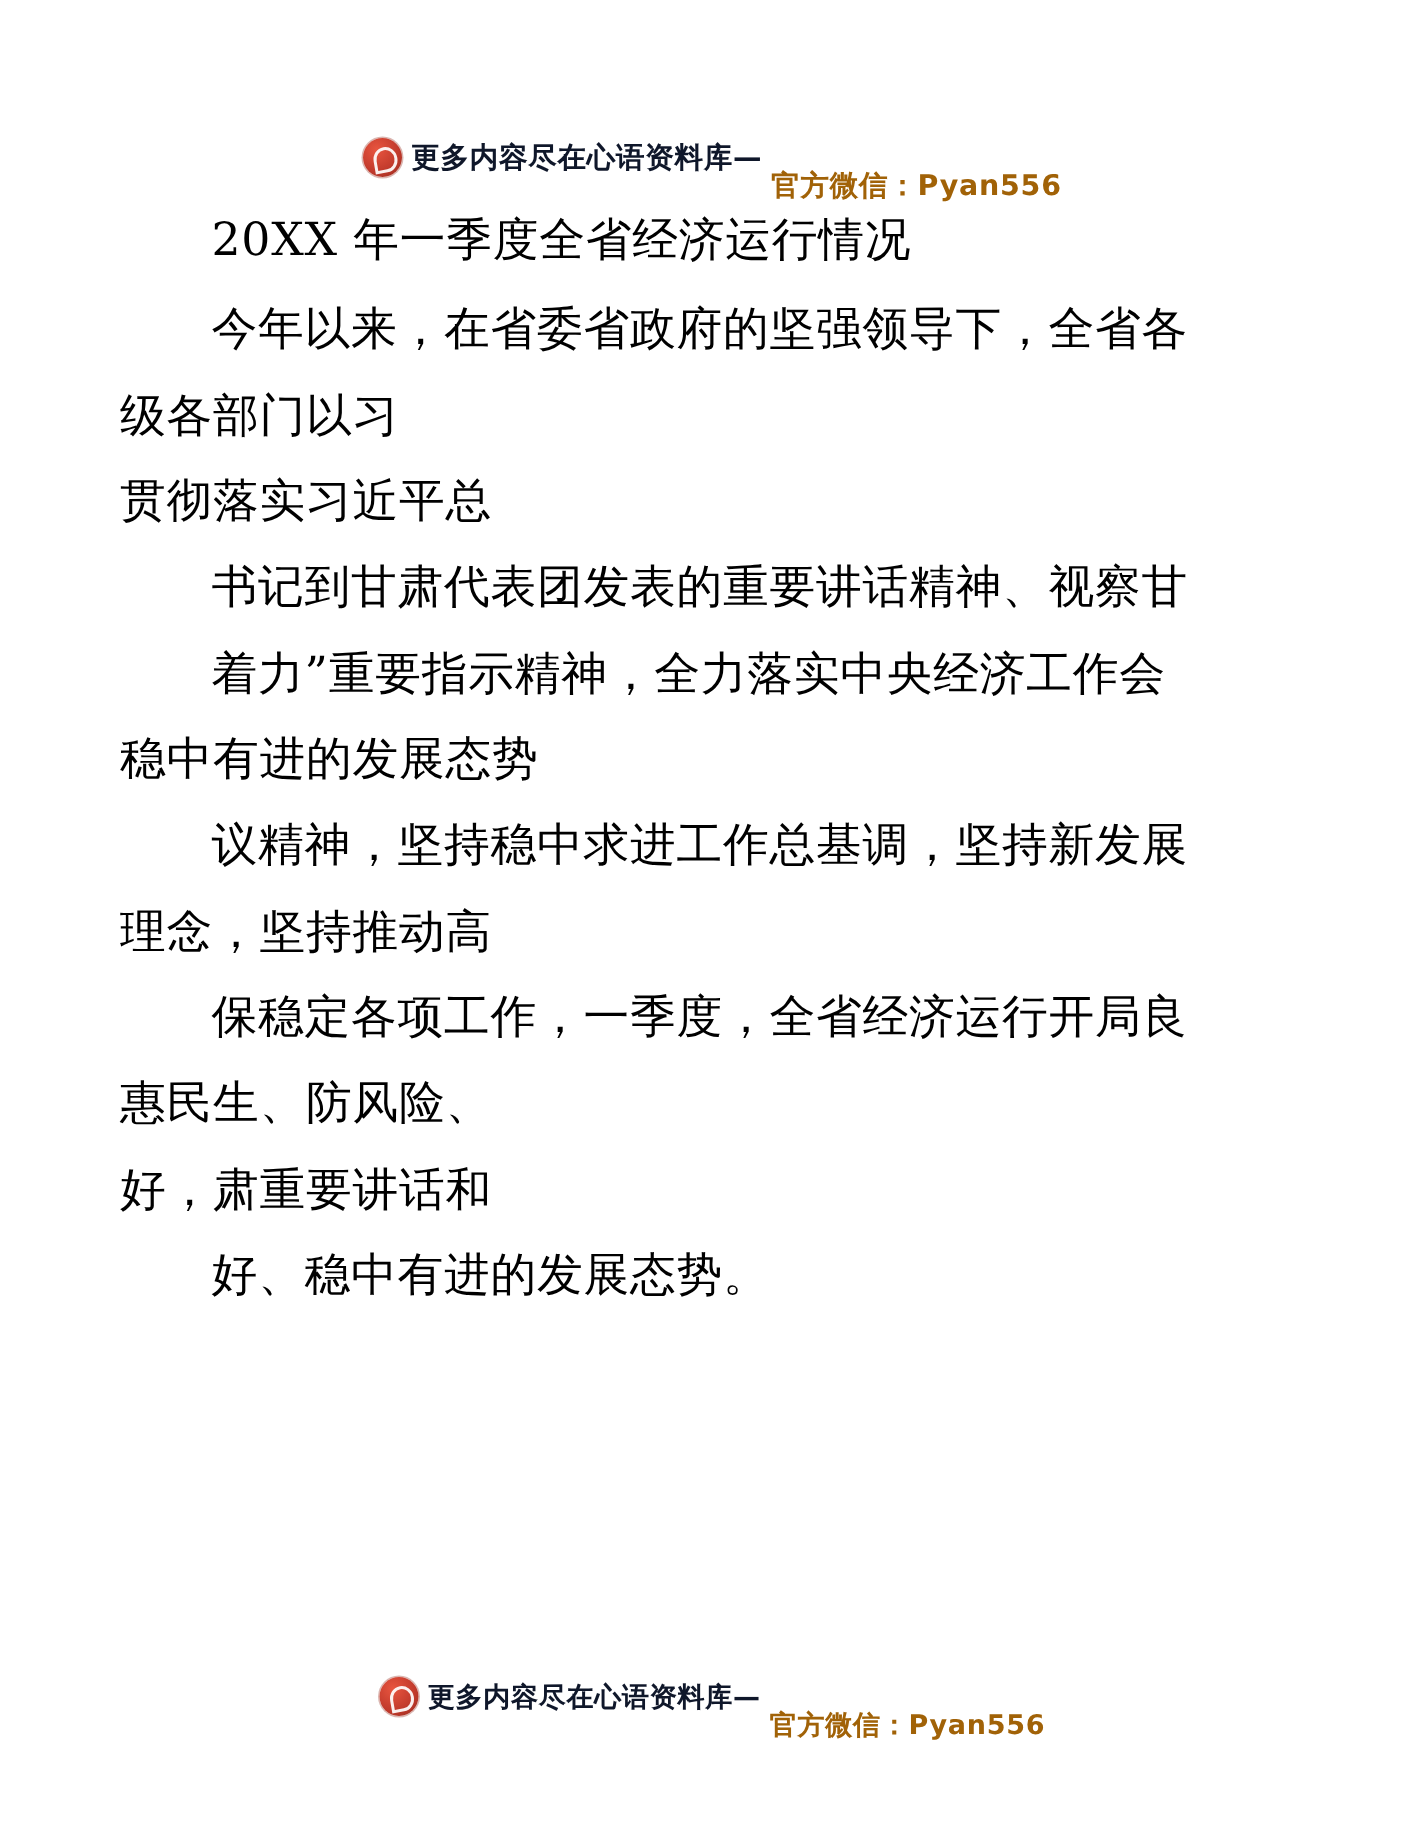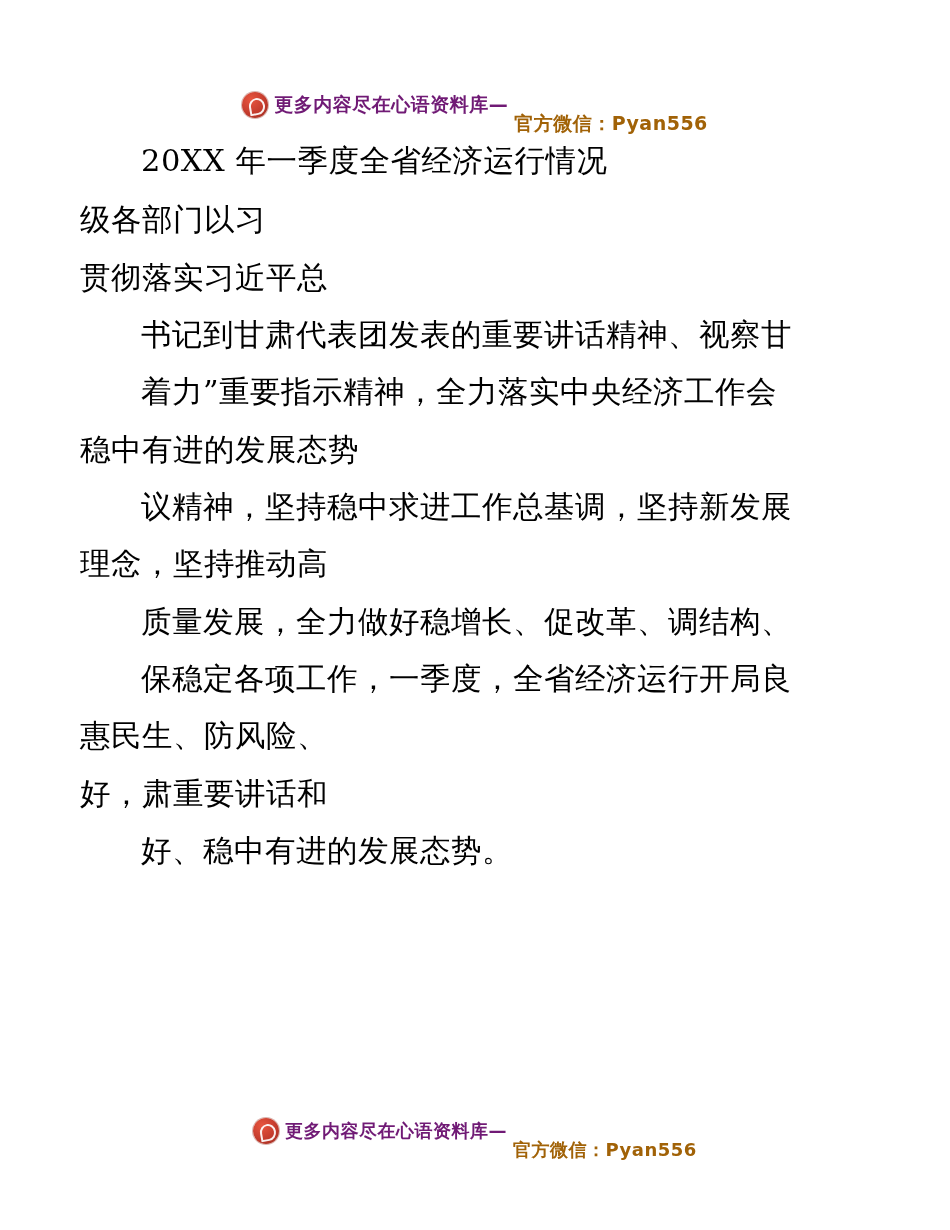--- a/index.html
+++ b/index.html
@@ -65,21 +65,21 @@
     left: 7px;
     top: 6px;
     width: 12px;
     height: 13px;
     border: 2px solid #ffffff;
     border-radius: 50% 50% 50% 0;
     transform: rotate(-10deg);
     opacity: .92;
   }
   .wm-text-1 {
-    color: #701a75;
+    color: #0f172a;
     letter-spacing: .5px;
   }
   .wm-text-2 {
     color: #a16207;
     letter-spacing: .5px;
     margin-top: 39px;
   }
 
   
   .doc {
@@ -113,28 +113,28 @@
   <div class="watermark watermark-top">
     <span class="wm-logo"></span>
     <span class="wm-text-1">更多内容尽在心语资料库—</span>
     <span class="wm-text-2">官方微信：Pyan556</span>
   </div>
 
   <div class="doc">
 
     <div class="title-line">20XX 年一季度全省经济运行情况</div>
 
+    <div class="line indent">今年以来，在省委省政府的坚强领导下，全省各</div>
     <div class="line">级各部门以习</div>
     <div class="line">贯彻落实习近平总</div>
     <div class="line indent">书记到甘肃代表团发表的重要讲话精神、视察甘</div>
     <div class="line indent">着力”重要指示精神，全力落实中央经济工作会</div>
     <div class="line">稳中有进的发展态势</div>
     <div class="line indent">议精神，坚持稳中求进工作总基调，坚持新发展</div>
     <div class="line">理念，坚持推动高</div>
-    <div class="line indent">质量发展，全力做好稳增长、促改革、调结构、</div>
     <div class="line indent">保稳定各项工作，一季度，全省经济运行开局良</div>
     <div class="line">惠民生、防风险、</div>
     <div class="line">好，肃重要讲话和</div>
     <div class="line indent">好、稳中有进的发展态势。</div>
 
   </div>
 
   <div class="watermark watermark-bottom">
     <span class="wm-logo"></span>
     <span class="wm-text-1">更多内容尽在心语资料库—</span>

